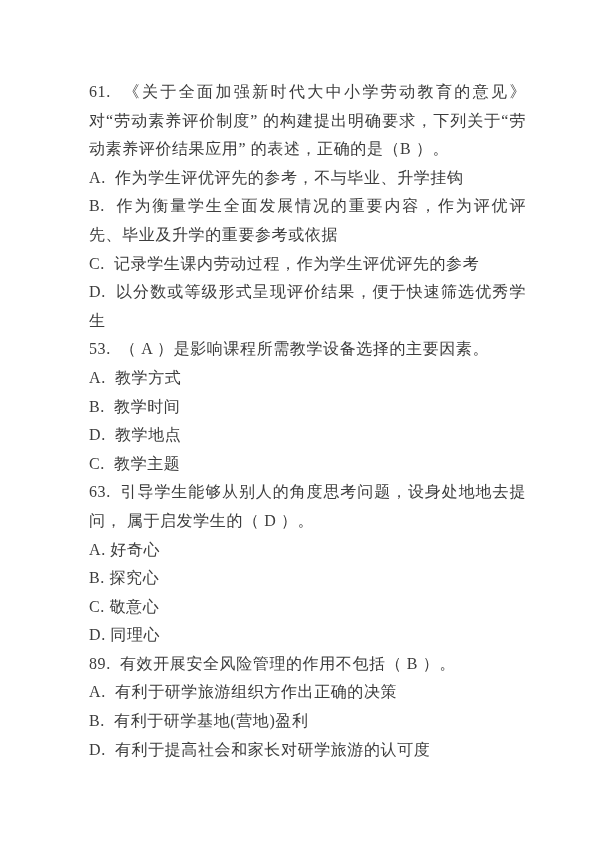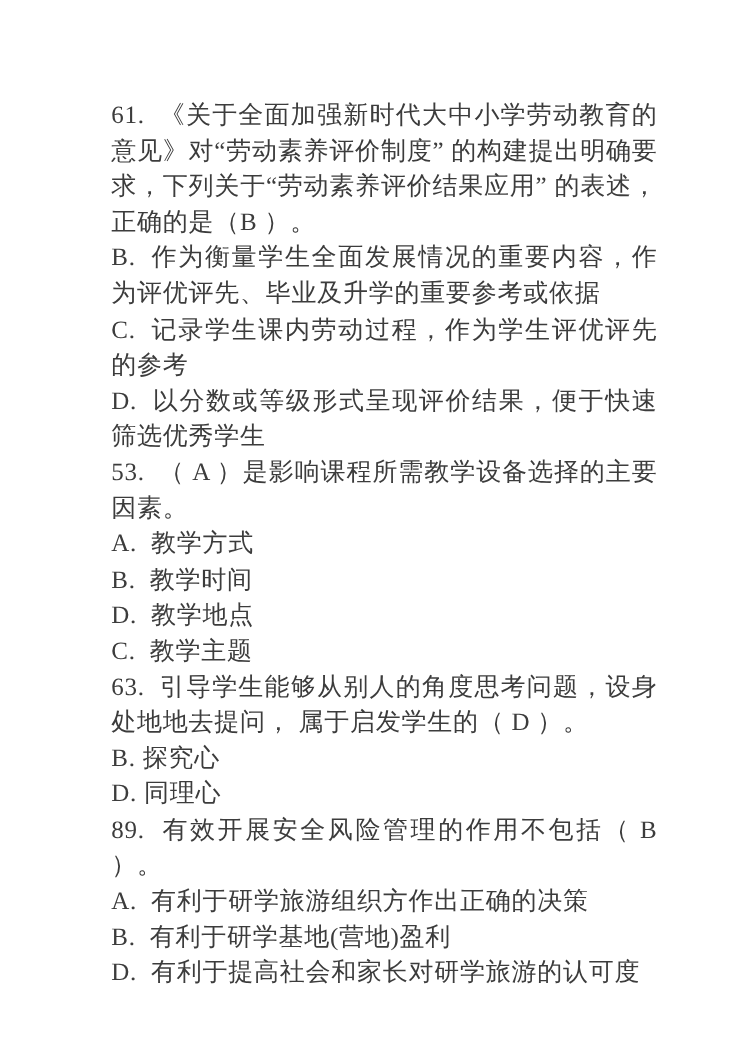--- a/index.html
+++ b/index.html
@@ -18,52 +18,55 @@
   .content {
     position: absolute;
     left: 89px;
     top: 78px;
     width: 437px;
     color: #3c3c3c;
   }
   .line {
     margin: 0;
     padding: 0;
-    font-size: 20px;
+    font-size: 16px;
     line-height: 28.6px;
     letter-spacing: 0.6px;
     text-align: justify;
     white-space: pre-wrap;
     word-break: break-all;
   }
 </style>
 </head>
 <body>
 
 <div class="page">
   <div class="content">
 
     <section>
       <p class="line">61.  《关于全面加强新时代大中小学劳动教育的意见》对“劳动素养评价制度” 的构建提出明确要求，下列关于“劳动素养评价结果应用” 的表述，正确的是（B ）。</p>
+      <p class="line">A.  作为学生评优评先的参考，不与毕业、升学挂钩</p>
       <p class="line">B.  作为衡量学生全面发展情况的重要内容，作为评优评先、毕业及升学的重要参考或依据</p>
       <p class="line">C.  记录学生课内劳动过程，作为学生评优评先的参考</p>
       <p class="line">D.  以分数或等级形式呈现评价结果，便于快速筛选优秀学生</p>
     </section>
 
     <section>
       <p class="line">53.  （ A ）是影响课程所需教学设备选择的主要因素。</p>
       <p class="line">A.  教学方式</p>
       <p class="line">B.  教学时间</p>
       <p class="line">D.  教学地点</p>
       <p class="line">C.  教学主题</p>
     </section>
 
     <section>
       <p class="line">63.  引导学生能够从别人的角度思考问题，设身处地地去提问， 属于启发学生的（ D ）。</p>
+      <p class="line">A. 好奇心</p>
       <p class="line">B. 探究心</p>
+      <p class="line">C. 敬意心</p>
       <p class="line">D. 同理心</p>
     </section>
 
     <section>
       <p class="line">89.  有效开展安全风险管理的作用不包括（ B ）。</p>
       <p class="line">A.  有利于研学旅游组织方作出正确的决策</p>
       <p class="line">B.  有利于研学基地(营地)盈利</p>
       <p class="line">D.  有利于提高社会和家长对研学旅游的认可度</p>
     </section>
 

